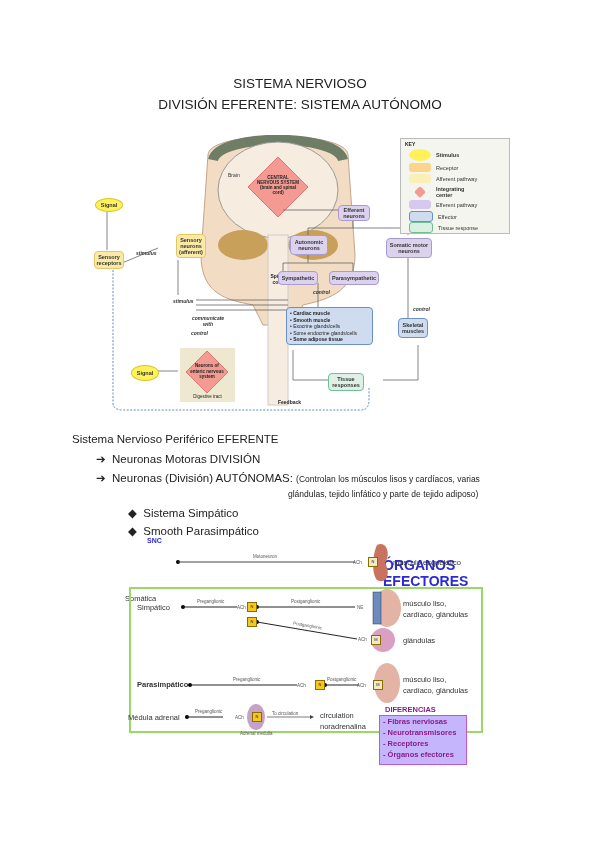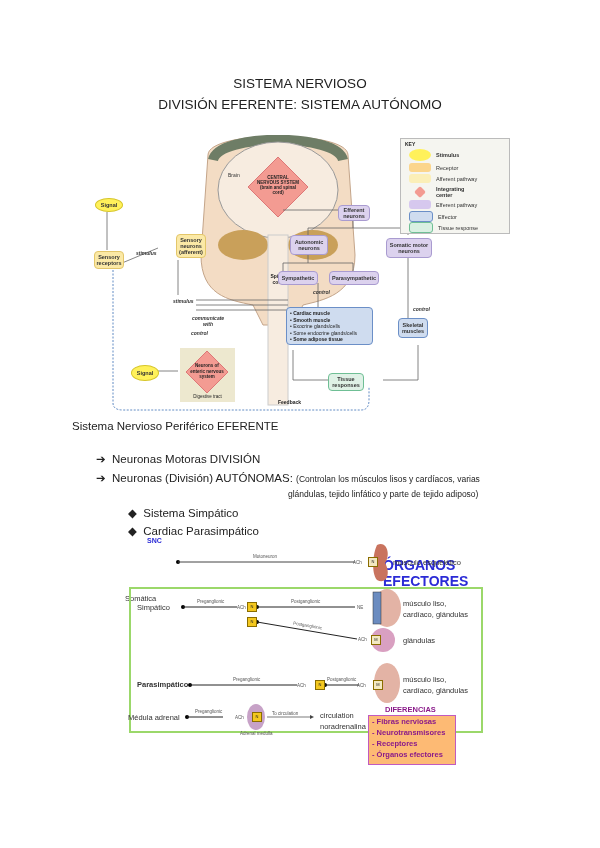--- a/index.html
+++ b/index.html
@@ -22,21 +22,21 @@
   .sw{width:22px;height:9px;border-radius:3px;}
   
   .txt{position:absolute;font-size:11.5px;color:#222;white-space:nowrap;}
   .small{font-size:8.5px;}
   
   .fig2{position:absolute;left:125px;top:535px;width:360px;height:230px;}
   .lab{position:absolute;font-size:7.5px;color:#333;white-space:nowrap;}
   .tiny{position:absolute;font-size:4.5px;color:#555;white-space:nowrap;}
   .gbox{position:absolute;left:4px;top:52px;width:350px;height:142px;border:2px solid #9bd86a;}
   .gang{position:absolute;width:8px;height:8px;background:#f4c81f;border:1px solid #8a6d00;font-size:4px;text-align:center;line-height:8px;}
-  .diff{position:absolute;left:243px;top:178px;width:86px;height:48px;border:1.5px solid #c05ac0;background:#fdba74;}
+  .diff{position:absolute;left:254px;top:178px;width:86px;height:48px;border:1.5px solid #c05ac0;background:#c4b5fd;}
   .diff div{font-size:7.5px;color:#8a1a8a;font-weight:bold;line-height:11px;padding-left:3px;}
 </style>
 </head>
 <body>
 
 <div class="title t1">SISTEMA NERVIOSO</div>
 <div class="title t2">DIVISIÓN EFERENTE: SISTEMA AUTÓNOMO</div>
 
 <div class="fig1">
   <svg width="420" height="280" style="position:absolute;left:0;top:0">
@@ -142,26 +142,26 @@
         <span class="sw" style="background:#cfdcef;border:1px solid #6b8fc7;"></span>
         <span>Effector</span>
       </div>
     <div class="row" style="top:83px;">
         <span class="sw" style="background:#d9f0e2;border:1px solid #6fbf95;"></span>
         <span>Tissue response</span>
       </div>
   </div>
 </div>
 
-<div class="txt" style="left:72px;top:420px;">Sistema Nervioso Periférico EFERENTE</div>
+<div class="txt" style="left:72px;top:433px;">Sistema Nervioso Periférico EFERENTE</div>
 <div class="txt" style="left:96px;top:452px;"><span>➔</span>&nbsp; <span>Neuronas Motoras DIVISIÓN</span></div>
 <div class="txt" style="left:96px;top:471px;"><span>➔</span>&nbsp; <span>Neuronas (División) AUTÓNOMAS:</span> <span class="small">(Controlan los músculos lisos y cardíacos, varias</span></div>
 <div class="txt small" style="left:288px;top:489px;">glándulas, tejido linfático y parte de tejido adiposo)</div>
 <div class="txt" style="left:128px;top:506px;"><span>◆</span>&nbsp; <span>Sistema Simpático</span></div>
-<div class="txt" style="left:128px;top:524px;"><span>◆</span>&nbsp; <span>Cardiac Parasimpático</span></div>
+<div class="txt" style="left:128px;top:524px;"><span>◆</span>&nbsp; <span>Smooth Parasimpático</span></div>
 
 <div class="fig2">
   <div class="abs" style="left:22px;top:2px;font-size:7px;font-weight:bold;color:#2b2bd6;">SNC</div>
   <div class="abs" style="left:258px;top:22px;font-size:14px;font-weight:bold;color:#2b2bd6;">ÓRGANOS EFECTORES</div>
 
   <svg width="360" height="230" style="position:absolute;left:0;top:0">
 
     <circle cx="53" cy="27" r="2" fill="#000"></circle>
     <line x1="53" y1="27" x2="230" y2="27" stroke="#444" stroke-width="1"></line>
     <path d="M252,10 C262,5 266,20 260,28 C266,38 262,50 252,45 C246,38 248,18 252,10 Z" fill="#c9735e"></path>

